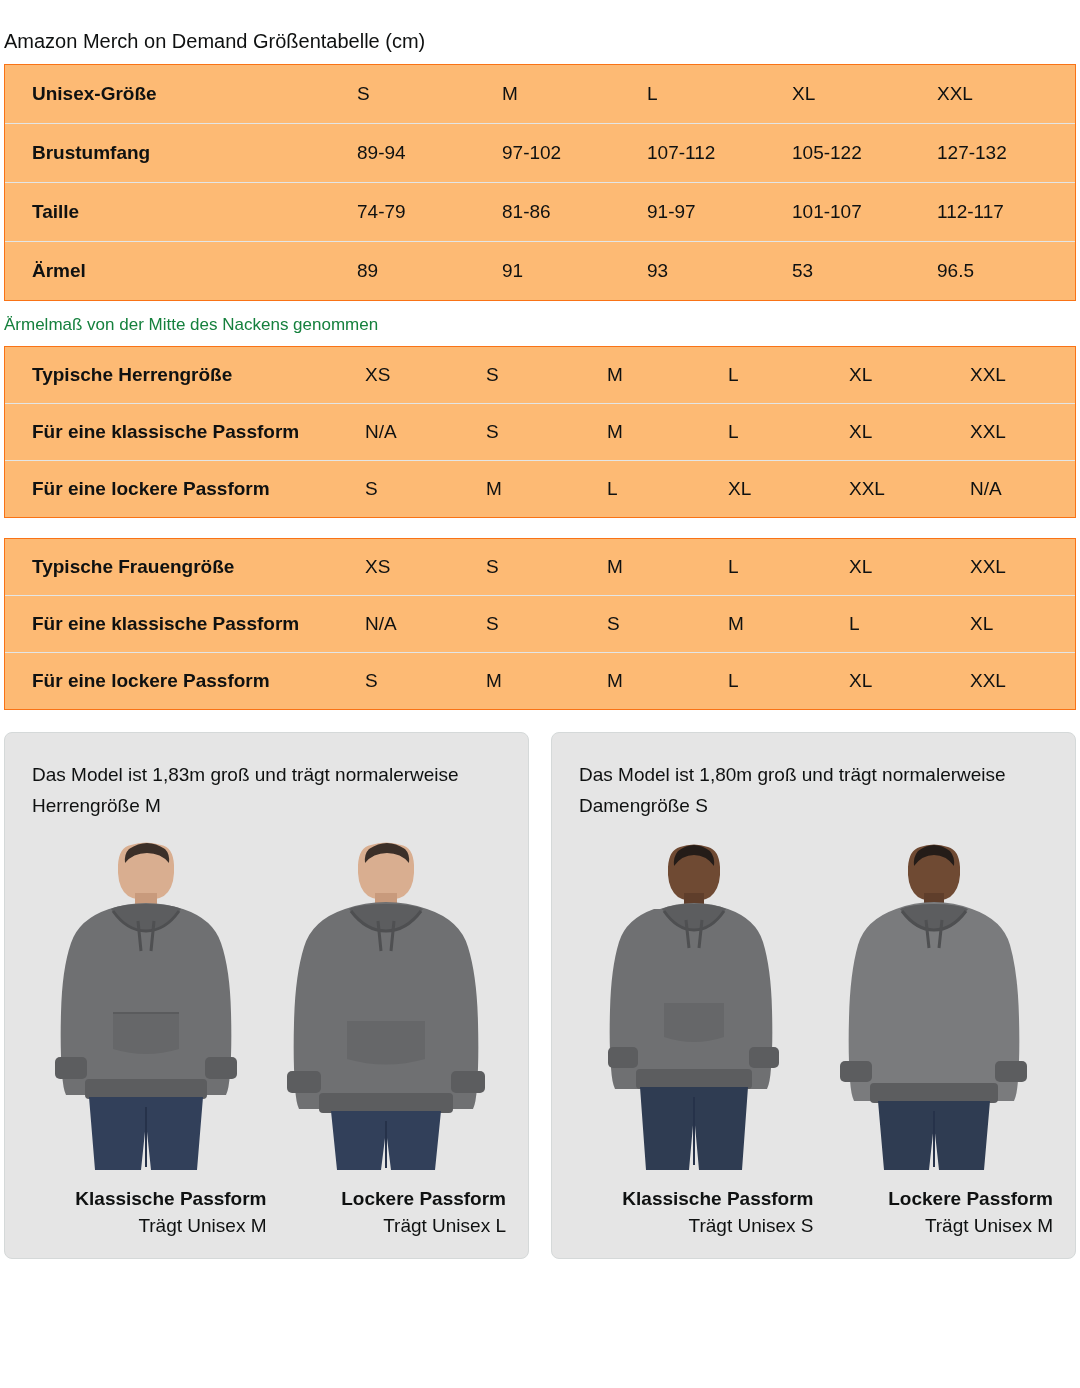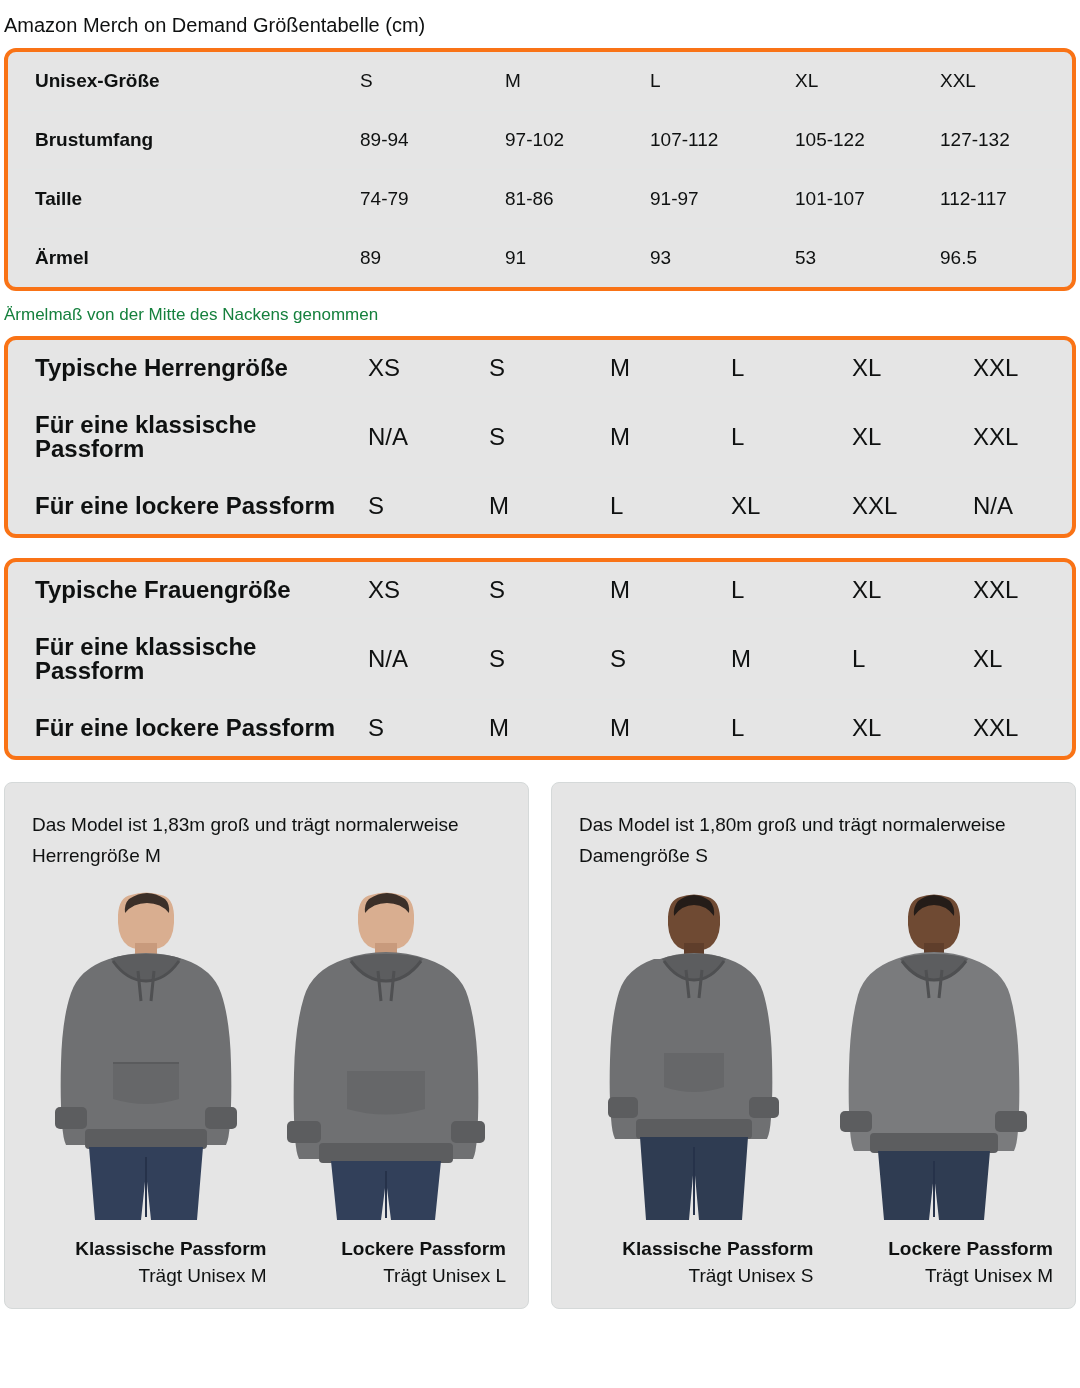--- a/index.html
+++ b/index.html
@@ -10,35 +10,35 @@
   }
   body {
     width: 1080px;
     min-height: 1388px;
     font-family: "Liberation Sans", sans-serif;
     color: #0f1111;
     -webkit-font-smoothing: antialiased;
   }
   .page {
     width: 1080px;
-    padding: 8px 0 12px 0;
+    padding: 24px 0 12px 0;
   }
   .page-title {
     font-size: 20px;
     line-height: 26px;
     color: #0f1111;
     padding: 4px 0 10px 4px;
     font-weight: 400;
   }
   .card {
-    border: 4px solid #f97316;
-    border-radius: 12px;
+    border: 1px solid #f97316;
+    border-radius: 0;
     margin: 0 4px;
     overflow: hidden;
-    background: #e5e5e5;
+    background: #fdba74;
   }
   table {
     width: 100%;
     border-collapse: collapse;
     table-layout: fixed;
   }
   .size-table td {
     padding: 17px 0 17px 0;
     font-size: 19px;
     line-height: 24px;
@@ -61,21 +61,21 @@
     padding: 13px 0 10px 4px;
   }
   .section-heading {
     font-size: 19px;
     line-height: 24px;
     color: #0f1111;
     padding: 18px 0 14px 4px;
   }
   .fit-table td {
     padding: 16px 0 16px 0;
-    font-size: 24px;
+    font-size: 19px;
     line-height: 24px;
     vertical-align: middle;
     border-bottom: 1px solid #e3e6e6;
   }
   .fit-table tr:last-child td { border-bottom: none; }
   .fit-table td.label {
     font-weight: bold;
     padding-left: 27px;
     width: 360px;
   }

